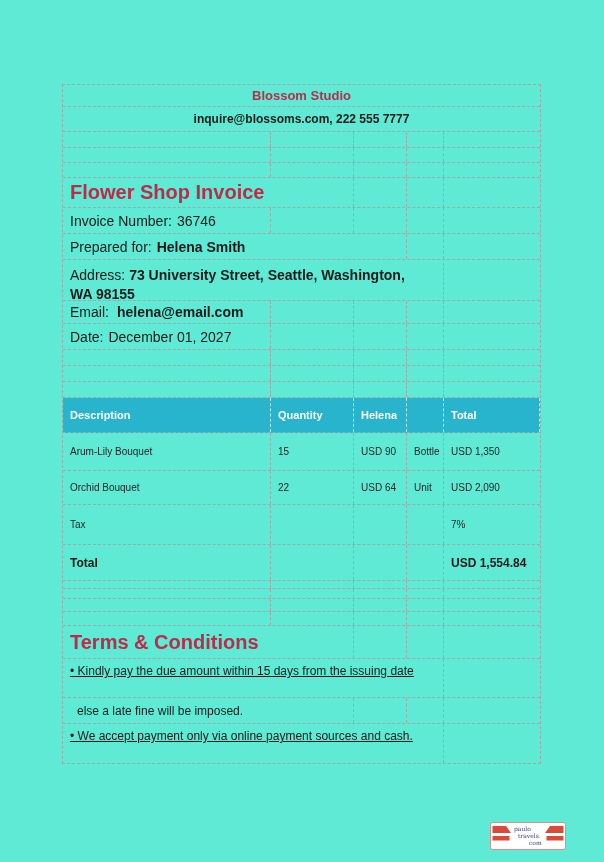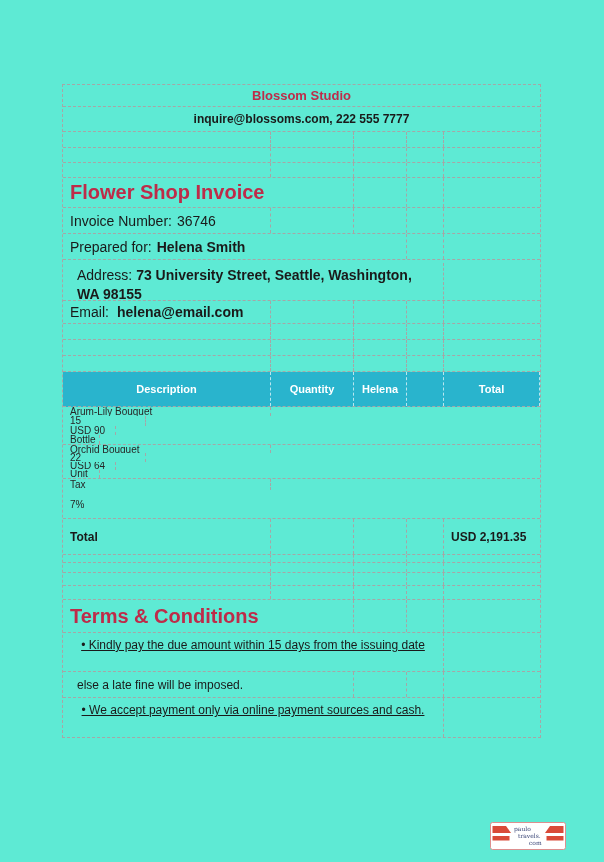--- a/index.html
+++ b/index.html
@@ -15,25 +15,25 @@
   .w12{width:291px}.w123{width:344px}.w1234{width:381px}
   .center{justify-content:center;}
   .red{color:#be2b49;}
   .b{font-weight:bold;}
   .studio{font-size:13px;}
   .contact{font-size:12px;}
   .sec-title{font-size:20px;}
   .info{font-size:14px;}
   .info .val{margin-left:5px;}
   .items-head{background:#29b4cd;color:#ffffff;font-weight:bold;font-size:11px;}
-  .items-head .c{border-right:1px dashed #b9e6ef;justify-content:center;}
-  .item{font-size:10px;color:#262626;flex-direction:column;}
+  .items-head .c{border-right:1px dashed #b9e6ef;}
+  .item{font-size:10px;color:#262626;}
   .total-row{font-size:12px;font-weight:bold;}
   .terms-text{font-size:12px;}
-  .top{align-items:flex-start;padding-top:3px;justify-content:center;}
+  .top{align-items:flex-start;padding-top:3px;}
   .wrapbox{max-width:352px;line-height:19px;}
   .termbox{max-width:350px;line-height:18px;text-decoration:underline;}
   .logo{position:absolute;left:490px;top:822px;width:76px;height:28px;}
   .logo text{font-family:"DejaVu Serif",serif;font-size:6px;fill:#3a4677;}
 </style>
 </head>
 <body>
 
 <div class="sheet">
 
@@ -113,20 +113,30 @@
       <div class="c w1">
           <span>Email:</span>
           <span class="b val" style="margin-left:8px">helena@email.com</span>
         </div>
       <div class="c w2"></div>
       <div class="c w3"></div>
       <div class="c w4"></div>
       <div class="c w5"></div>
     </div>
 
+    <div class="row info" style="height:26px">
+      <div class="c w1">
+          <span>Date:</span>
+          <span class="val">December 01, 2027</span>
+        </div>
+      <div class="c w2"></div>
+      <div class="c w3"></div>
+      <div class="c w4"></div>
+      <div class="c w5"></div>
+    </div>
 
     <div class="row" style="height:16px">
       <div class="c w1"></div>
         <div class="c w2"></div>
         <div class="c w3"></div>
         <div class="c w4"></div>
         <div class="c w5"></div>
     </div>
     <div class="row" style="height:16px">
       <div class="c w1"></div>
@@ -210,21 +220,21 @@
     </div>
 
     <div class="row total-row" style="height:36px">
       <div class="c w1">
           <span>Total</span>
         </div>
       <div class="c w2"></div>
       <div class="c w3"></div>
       <div class="c w4"></div>
       <div class="c w5">
-          <span>USD 2,191.35</span>
+          <span>USD 1,554.84</span>
         </div>
     </div>
 
     <div class="row" style="height:8px">
       <div class="c w1"></div>
         <div class="c w2"></div>
         <div class="c w3"></div>
         <div class="c w4"></div>
         <div class="c w5"></div>
     </div>

